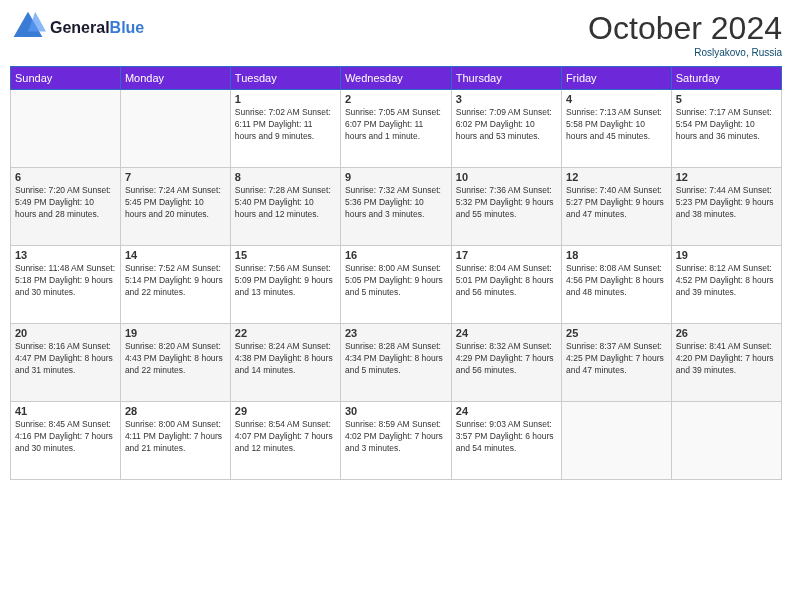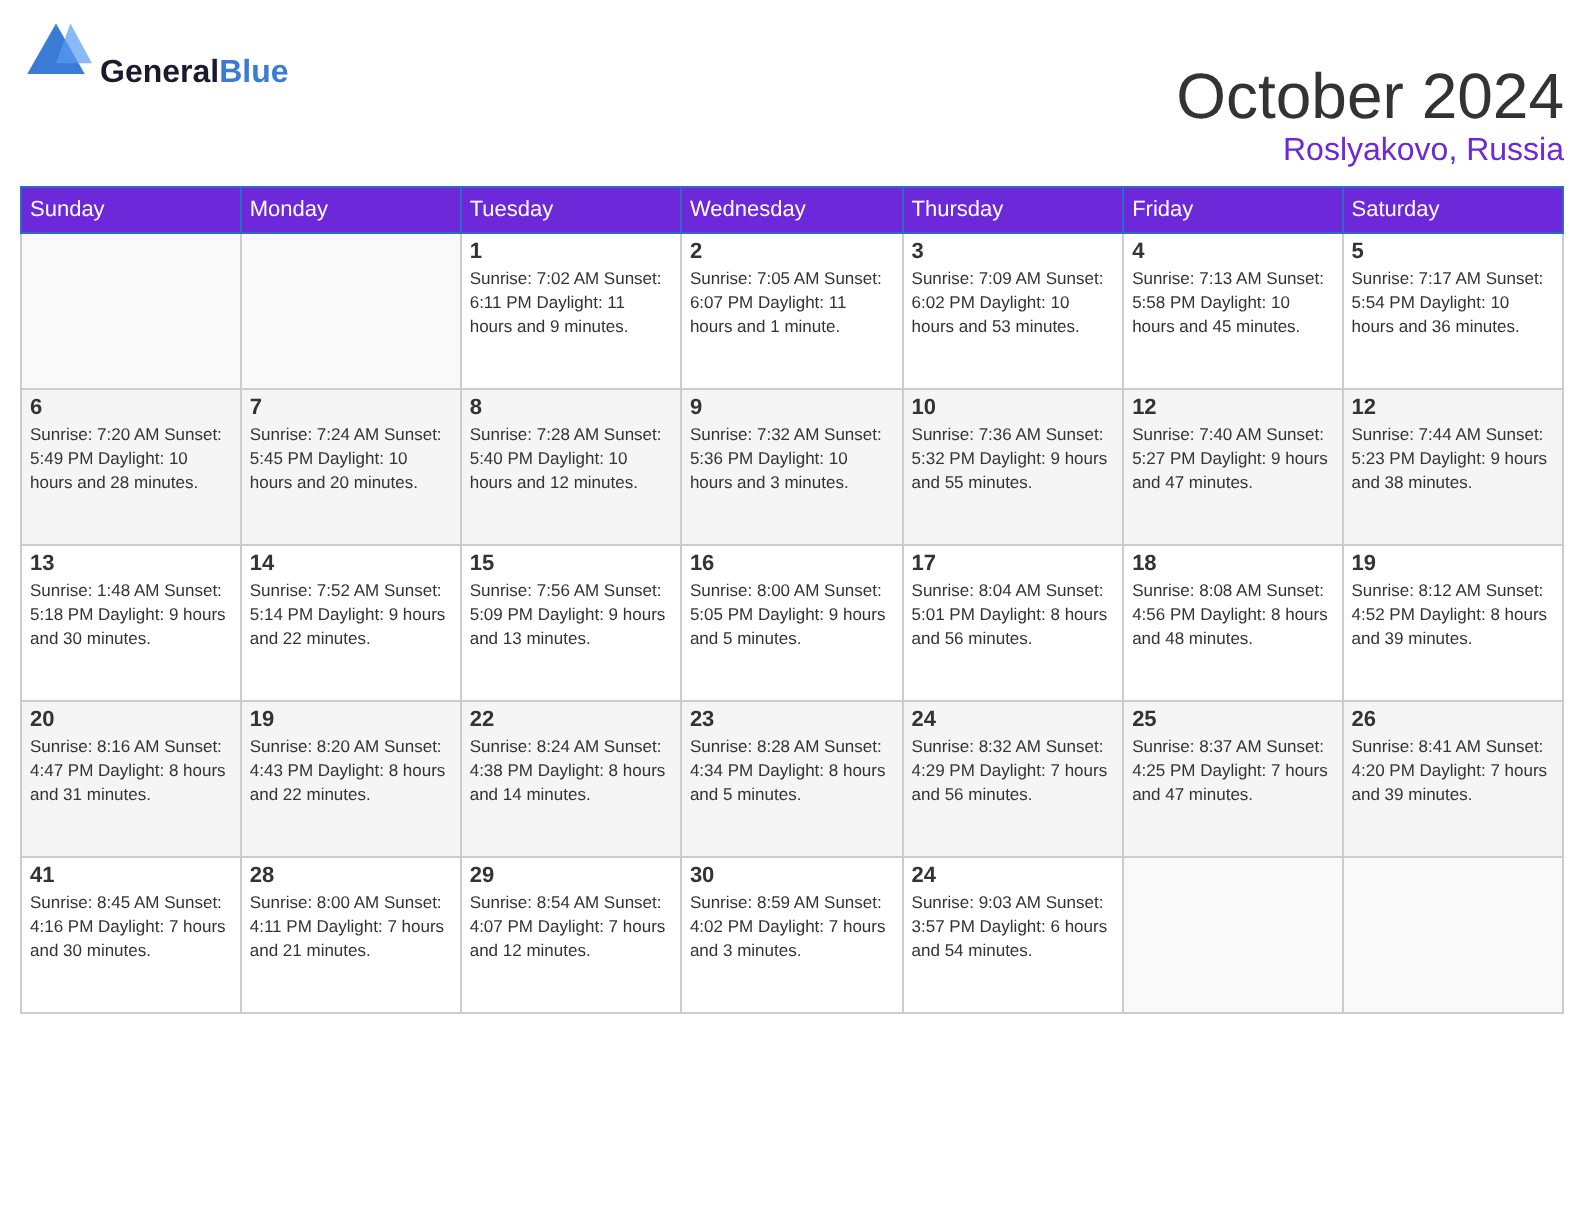--- a/index.html
+++ b/index.html
@@ -17,39 +17,38 @@
       padding: 10px;
     }
     .header {
       display: flex;
       justify-content: space-between;
       align-items: flex-start;
       margin-bottom: 8px;
     }
     .logo {
       display: flex;
-      align-items: flex-end;
+      align-items: center;
       gap: 4px;
     }
     .logo-icon {
       width: 36px;
       height: 36px;
     }
     .title-block {
       text-align: right;
     }
     .month-title {
       font-size: 32px;
       font-weight: 300;
       color: #333;
-      margin-top: 20px;
     }
     .location {
-      font-size: 16px;
-      color: #6d28d9;
+      font-size: 10px;
+      color: #0c4a6e;
     }
     .calendar {
       width: 100%;
       border-collapse: collapse;
       font-size: 9.5px;
     }
     .calendar th {
       background: #6d28d9;
       color: #fff;
       padding: 5px 4px;
@@ -206,21 +205,21 @@
             <span class="day-num">12</span>
             <div class="day-info">Sunrise: 7:44 AM
 Sunset: 5:23 PM
 Daylight: 9 hours
 and 38 minutes.</div>
           </td>
         </tr>
         <tr>
           <td>
             <span class="day-num">13</span>
-            <div class="day-info">Sunrise: 1:48 AM
+            <div class="day-info">Sunrise: 11:48 AM
 Sunset: 5:18 PM
 Daylight: 9 hours
 and 30 minutes.</div>
           </td>
           <td>
             <span class="day-num">14</span>
             <div class="day-info">Sunrise: 7:52 AM
 Sunset: 5:14 PM
 Daylight: 9 hours
 and 22 minutes.</div>

